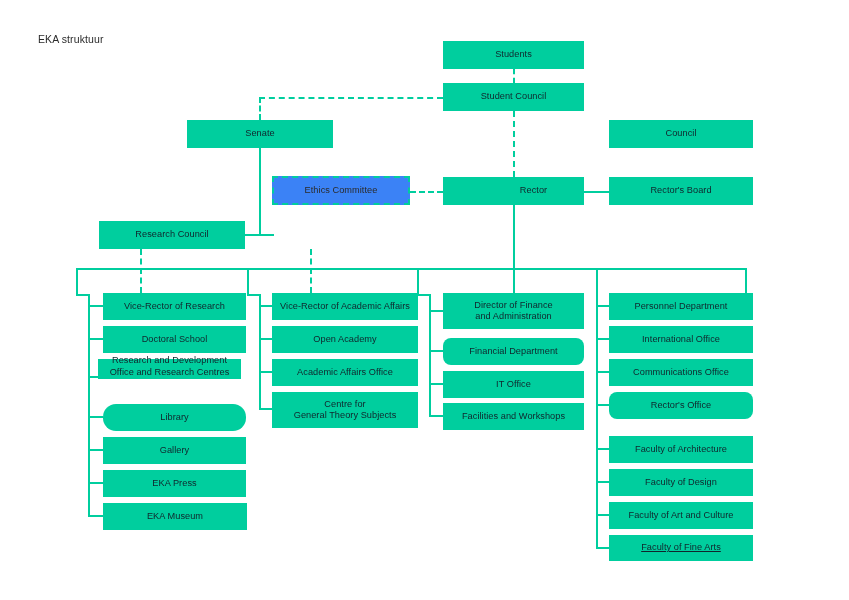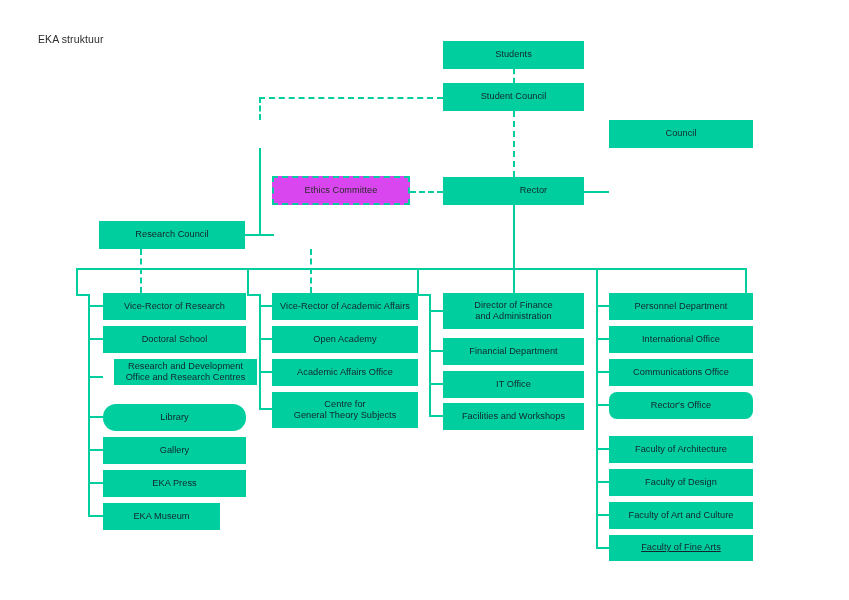--- a/index.html
+++ b/index.html
@@ -36,21 +36,21 @@
     display: flex;
     align-items: center;
     justify-content: center;
     text-align: center;
     box-sizing: border-box;
     padding: 1px 4px;
     z-index: 5;
     letter-spacing: 0.05px;
   }
   .node.dashed {
-    background: #d946ef;
+    background: #3b82f6;
     border: 2px dashed #00CE9E;
     color: #2b2b2b;
   }
   .node .lbl {
     white-space: pre-line;
     display: block;
     width: 100%;
   }
   .ln {
     position: absolute;
@@ -136,74 +136,80 @@
   <div class="ln h" style="left:596px; top:481px; width:13px;"></div>
   <div class="ln h" style="left:596px; top:514px; width:13px;"></div>
   <div class="ln h" style="left:596px; top:547px; width:13px;"></div>
 
   <div class="node" style="left:443px; top:41px; width:141px; height:28px;">
     <span class="lbl">Students</span>
   </div>
   <div class="node" style="left:443px; top:83px; width:141px; height:28px;">
     <span class="lbl">Student Council</span>
   </div>
+  <div class="node" style="left:187px; top:120px; width:146px; height:28px;">
+    <span class="lbl">Senate</span>
+  </div>
   <div class="node" style="left:609px; top:120px; width:144px; height:28px;">
     <span class="lbl">Council</span>
   </div>
   <div class="node dashed" style="left:272px; top:176px; width:138px; height:29px;">
     <span class="lbl">Ethics Committee</span>
   </div>
   <div class="node" style="left:443px; top:177px; width:141px; height:28px;padding-left:44px;">
     <span class="lbl">Rector</span>
+  </div>
+  <div class="node" style="left:609px; top:177px; width:144px; height:28px;">
+    <span class="lbl">Rector's Board</span>
   </div>
   <div class="node" style="left:99px; top:221px; width:146px; height:28px;">
     <span class="lbl">Research Council</span>
   </div>
 
   <div id="column-nodes">
       <div class="node" style="left: 103px; top: 293px; width: 143px; height: 27px;">
         <span class="lbl">Vice-Rector of Research</span>
       </div>
       <div class="node" style="left: 103px; top: 326px; width: 143px; height: 27px;">
         <span class="lbl">Doctoral School</span>
       </div>
-      <div class="node" style="left: 114px; top: 359px; width: 143px; height: 26px;">
+      <div class="node" style="left: 98px; top: 359px; width: 143px; height: 20px; align-items: flex-end;">
         <span class="lbl">Research and Development
 Office and Research Centres</span>
       </div>
       <div class="node" style="left: 103px; top: 404px; width: 143px; height: 27px; border-radius: 13px;">
         <span class="lbl">Library</span>
       </div>
       <div class="node" style="left: 103px; top: 437px; width: 143px; height: 27px;">
         <span class="lbl">Gallery</span>
       </div>
       <div class="node" style="left: 103px; top: 470px; width: 143px; height: 27px;">
         <span class="lbl">EKA Press</span>
       </div>
-      <div class="node" style="left: 103px; top: 503px; width: 117px; height: 27px;">
+      <div class="node" style="left: 103px; top: 503px; width: 144px; height: 27px;">
         <span class="lbl">EKA Museum</span>
       </div>
       <div class="node" style="left: 272px; top: 293px; width: 146px; height: 27px;">
         <span class="lbl">Vice-Rector of Academic Affairs</span>
       </div>
       <div class="node" style="left: 272px; top: 326px; width: 146px; height: 27px;">
         <span class="lbl">Open Academy</span>
       </div>
       <div class="node" style="left: 272px; top: 359px; width: 146px; height: 27px;">
         <span class="lbl">Academic Affairs Office</span>
       </div>
       <div class="node" style="left: 272px; top: 392px; width: 146px; height: 36px;">
         <span class="lbl">Centre for
 General Theory Subjects</span>
       </div>
       <div class="node" style="left: 443px; top: 293px; width: 141px; height: 36px;">
         <span class="lbl">Director of Finance
 and Administration</span>
       </div>
-      <div class="node" style="left: 443px; top: 338px; width: 141px; height: 27px;">
+      <div class="node" style="left: 443px; top: 338px; width: 141px; height: 27px; border-radius: 8px;">
         <span class="lbl">Financial Department</span>
       </div>
       <div class="node" style="left: 443px; top: 371px; width: 141px; height: 27px;">
         <span class="lbl">IT Office</span>
       </div>
       <div class="node" style="left: 443px; top: 403px; width: 141px; height: 27px;">
         <span class="lbl">Facilities and Workshops</span>
       </div>
       <div class="node" style="left: 609px; top: 293px; width: 144px; height: 27px;">
         <span class="lbl">Personnel Department</span>

